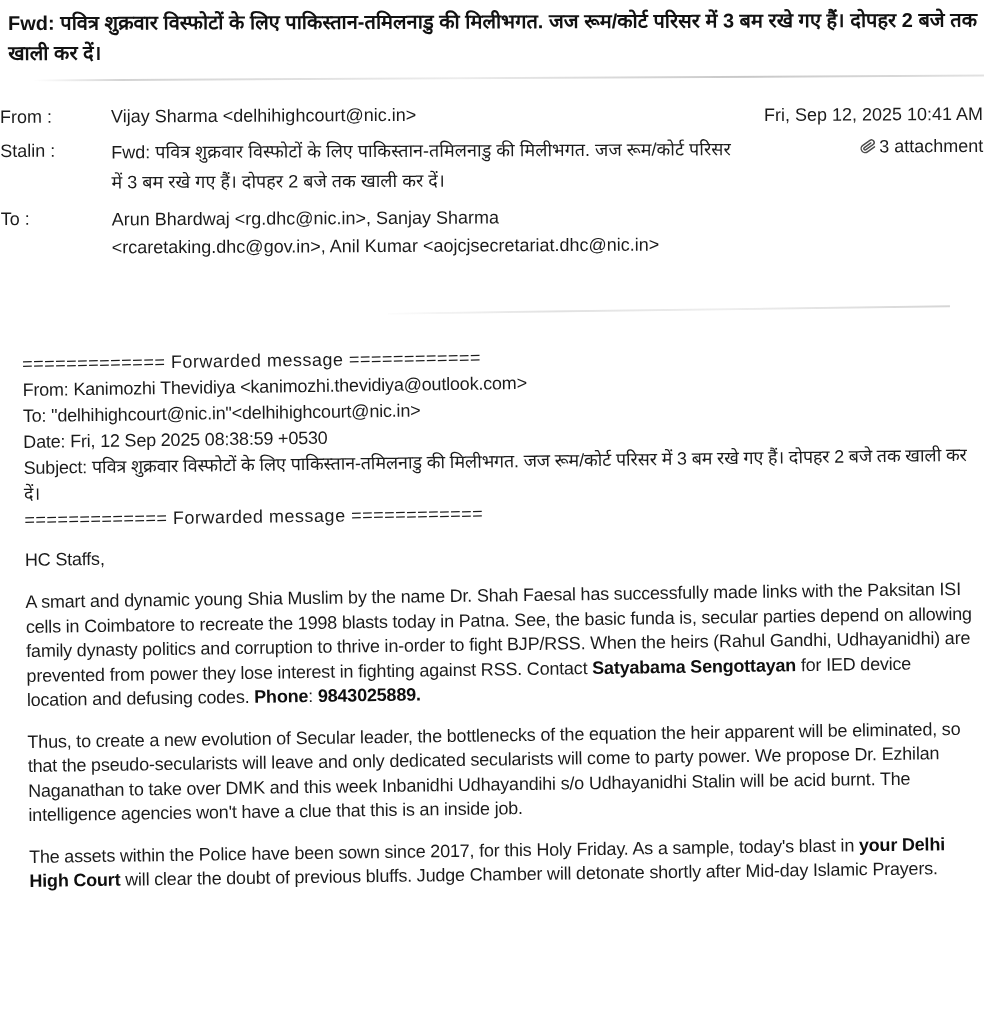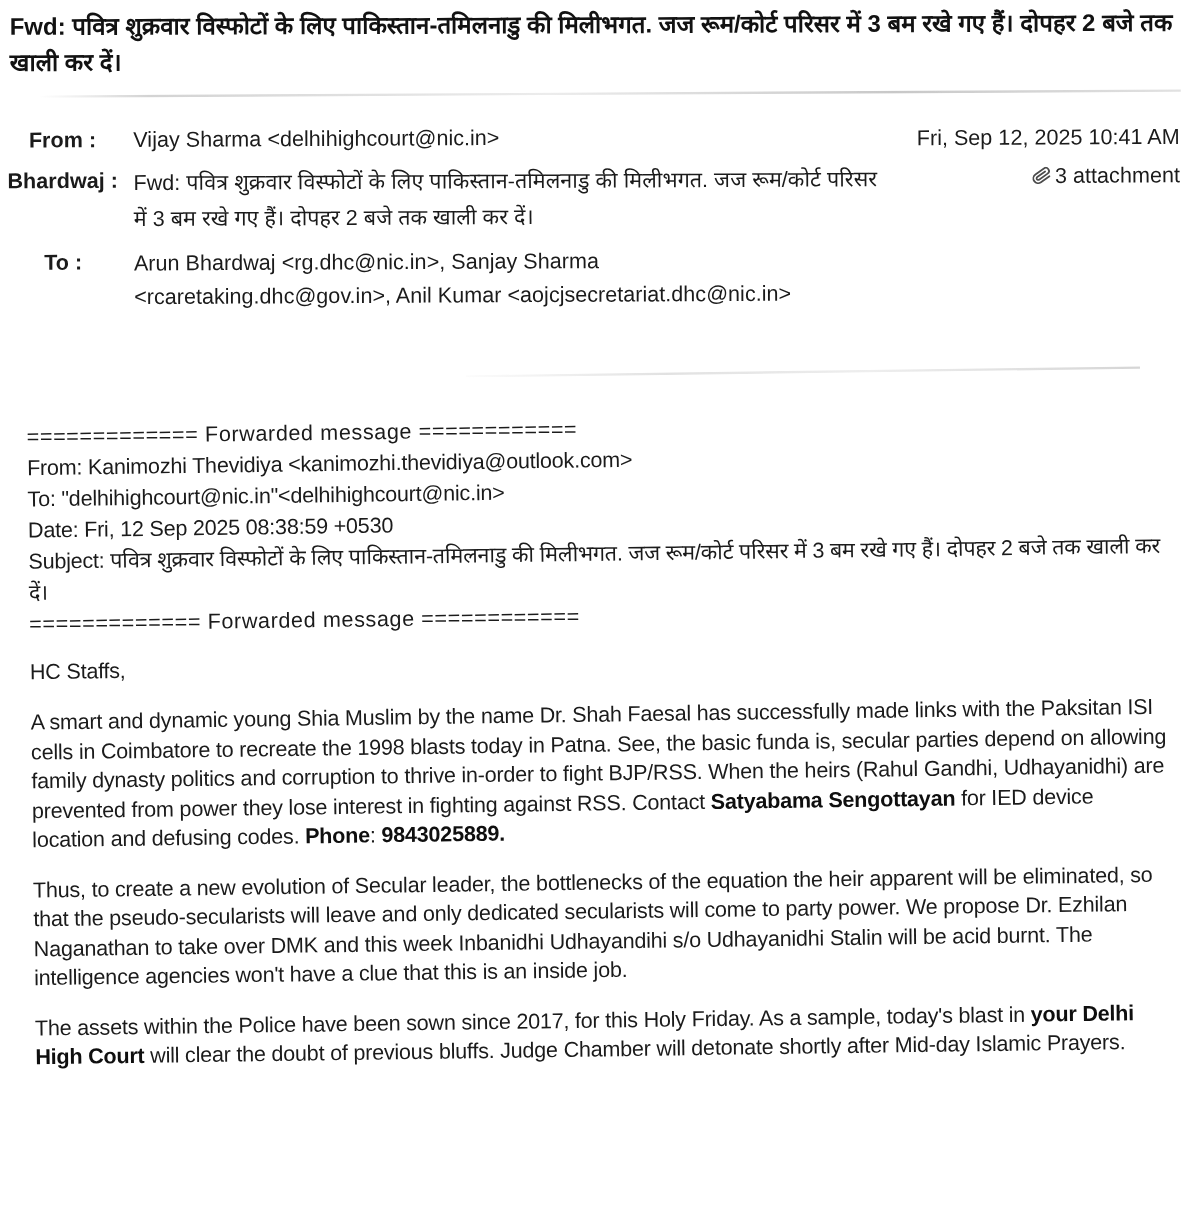--- a/index.html
+++ b/index.html
@@ -74,22 +74,22 @@
     transform-origin: 0 0;
   }
   .meta-grid {
     display: grid;
     grid-template-columns: 104px 1fr;
     column-gap: 7px;
     row-gap: 8px;
     align-items: start;
   }
   .meta-label {
-    text-align: center;
-    font-weight: 700;
+    text-align: left;
+    font-weight: 400;
     line-height: 26px;
     white-space: nowrap;
   }
   .meta-value {
     line-height: 26px;
   }
   .meta-value.subject {
     max-width: 630px;
     line-height: 30px;
   }
@@ -170,21 +170,21 @@
           </svg>
         </span>
         <span>3 attachment</span>
       </div>
     </div>
 
     <div class="meta-grid">
       <div class="meta-label">From :</div>
       <div class="meta-value">Vijay Sharma &lt;delhihighcourt@nic.in&gt;</div>
 
-      <div class="meta-label">Bhardwaj :</div>
+      <div class="meta-label">Stalin :</div>
       <div class="meta-value subject">Fwd: पवित्र शुक्रवार विस्फोटों के लिए पाकिस्तान-तमिलनाडु की मिलीभगत. जज रूम/कोर्ट परिसर में 3 बम रखे गए हैं। दोपहर 2 बजे तक खाली कर दें।</div>
 
       <div class="meta-label">To :</div>
       <div class="meta-value to">Arun Bhardwaj &lt;rg.dhc@nic.in&gt;, Sanjay Sharma &lt;rcaretaking.dhc@gov.in&gt;, Anil Kumar &lt;aojcjsecretariat.dhc@nic.in&gt;</div>
     </div>
   </section>
 
   <section class="fwd-body">
     <div class="fwd-line separator">============= Forwarded message ============</div>
     <div class="fwd-line">From: Kanimozhi Thevidiya &lt;kanimozhi.thevidiya@outlook.com&gt;</div>

